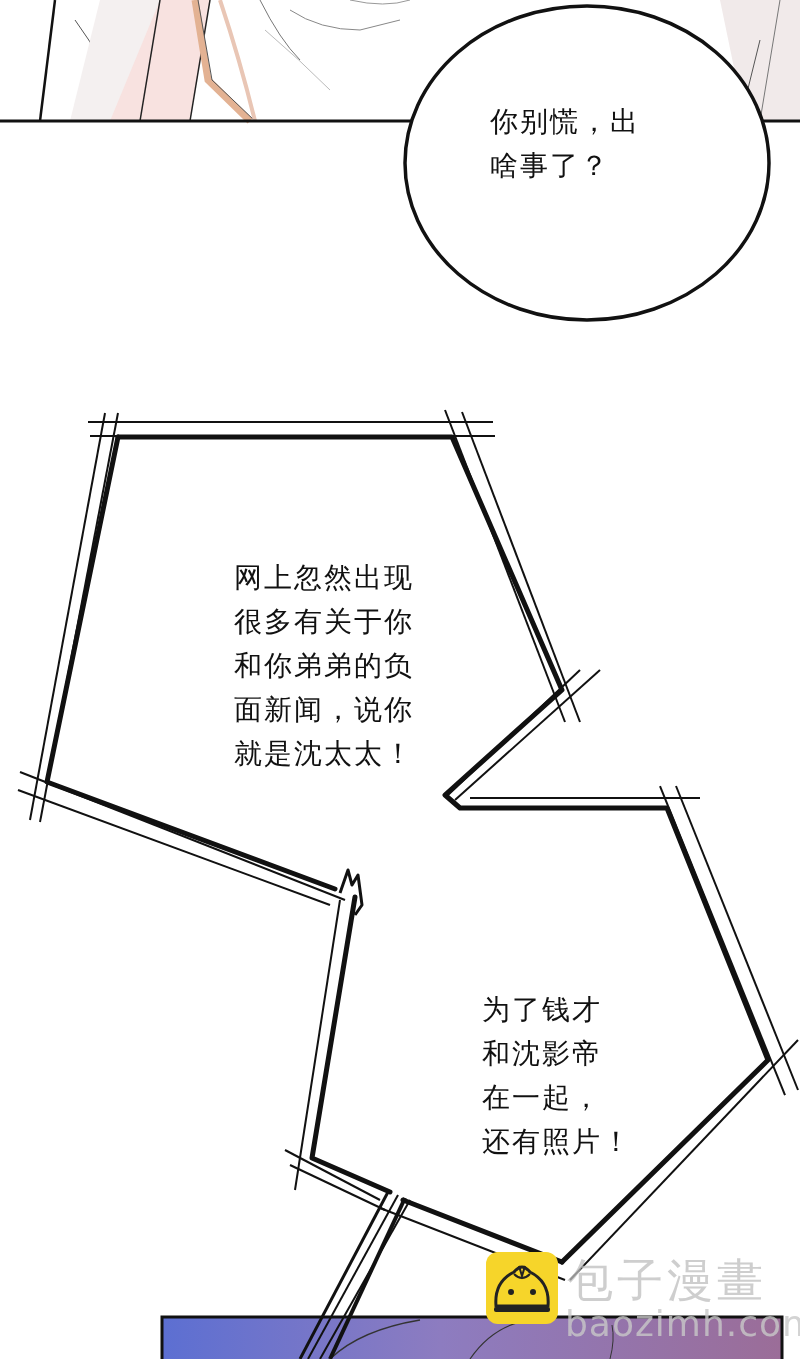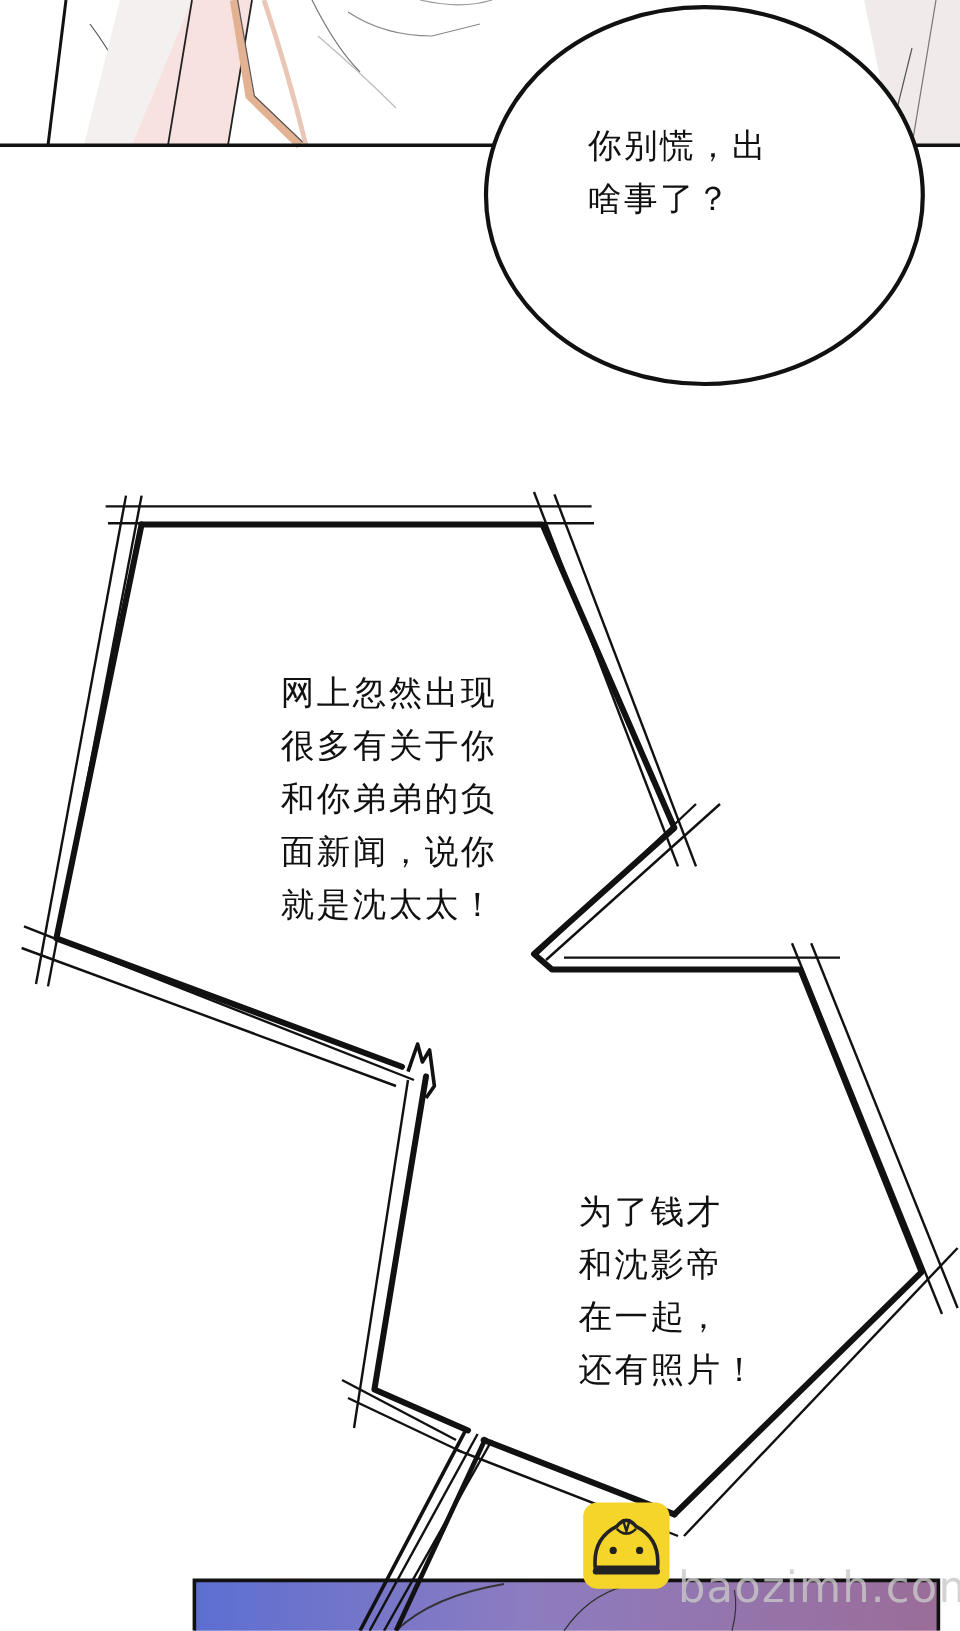--- a/index.html
+++ b/index.html
@@ -123,14 +123,15 @@
   <div class="wm-logo">
     <svg width="72" height="72" viewBox="0 0 72 72" xmlns="http://www.w3.org/2000/svg">
       <path d="M10,54 Q8,30 28,20 Q36,10 44,20 Q64,30 62,54 Z" fill="#f6d52a" stroke="#222" stroke-width="3"></path>
       <path d="M28,22 Q36,30 44,22" stroke="#222" stroke-width="2" fill="none"></path>
       <path d="M33,14 L36,24 L39,14" stroke="#222" stroke-width="2" fill="none"></path>
       <circle cx="25" cy="40" r="3" fill="#222"></circle>
       <circle cx="47" cy="40" r="3" fill="#222"></circle>
       <rect x="8" y="55" width="56" height="5" rx="2" fill="#222"></rect>
     </svg>
   </div>
+  <div class="wm-cn">包子漫畫</div>
   <div class="wm-en">baozimh.com</div>
 </div>
 
 </body></html>

